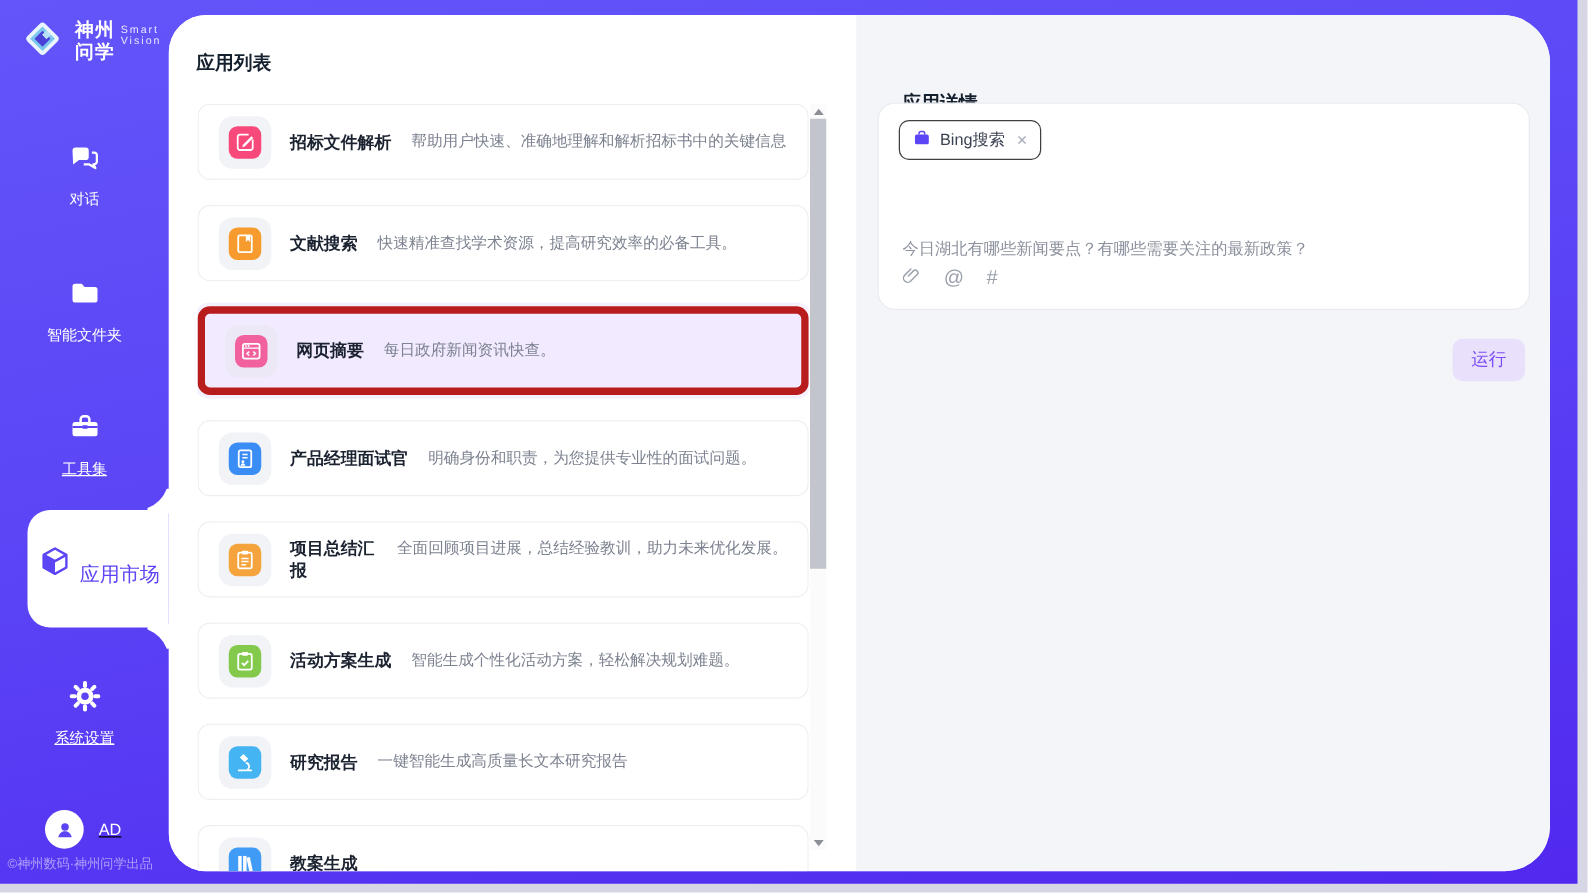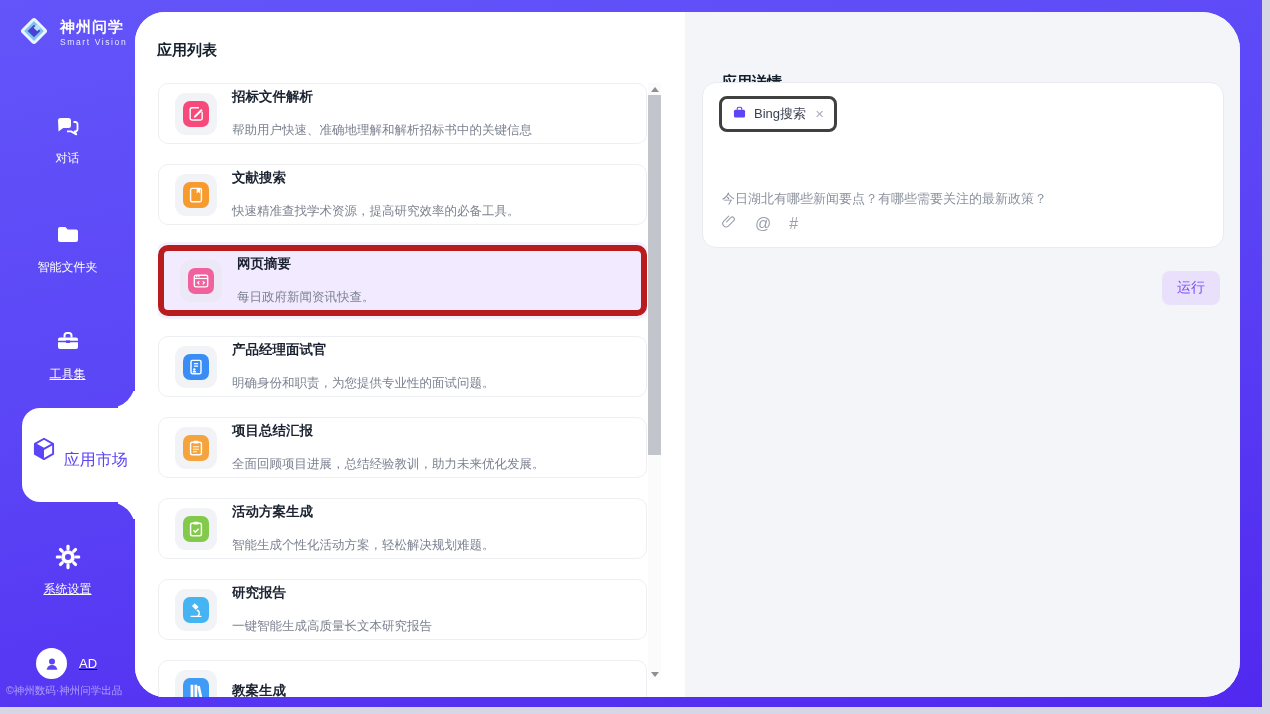--- a/index.html
+++ b/index.html
@@ -4,21 +4,21 @@
 <style>
   html,body{margin:0;padding:0;}
   body{width:1270px;height:714px;position:relative;overflow:hidden;
        background:#d6d6e5;font-family:"Liberation Sans","DejaVu Sans",sans-serif;
        -webkit-font-smoothing:antialiased;}
   .frame{position:absolute;left:0;top:0;width:1262px;height:707px;
          background:linear-gradient(168deg,#6355fa 0%,#5b45f6 45%,#5128ef 100%);}
   
   .sidebar{position:absolute;left:0;top:0;width:135px;height:100%;}
   .logo{position:absolute;left:16px;top:13px;display:flex;align-items:center;gap:8px;}
-  .brand-text{display:flex;flex-direction:column;line-height:1.1;}
+  .brand-text{display:flex;flex-direction:row;line-height:1.1;}
   .brand-name{color:#fff;font-size:15px;font-weight:bold;letter-spacing:1px;}
   .brand-sub{color:#e8e6ff;font-size:8.5px;letter-spacing:1.6px;margin-top:2px;}
   .nav-item{position:absolute;left:0;width:135px;text-align:center;cursor:pointer;}
   .nav-item .nav-label{display:block;color:#fff;font-size:12px;margin-top:6px;}
   .nav-label.underlined{text-decoration:underline;}
   .nav-chat{top:112px;} .nav-folder{top:221px;} .nav-tools{top:328px;} .nav-gear{top:543px;}
   .active-bubble{position:absolute;left:22px;right:0;top:408px;height:94px;
                  background:#fff;border-radius:18px 0 0 18px;text-align:center;}
   .active-bubble .notch{position:absolute;right:0;width:26px;height:26px;background:transparent;}
   .notch-top{top:-26px;border-bottom-right-radius:26px;box-shadow:9px 9px 0 0 #fff;}
@@ -38,37 +38,37 @@
   .panel-title{position:absolute;top:29px;left:22px;font-size:15px;font-weight:bold;color:#15202e;}
   .app-list{position:absolute;top:71px;left:23px;width:489px;bottom:0;overflow:hidden;}
   .app-card{display:flex;align-items:center;gap:15px;height:59px;padding:0 16px;
             border:1px solid #edeff3;border-radius:10px;background:#fff;margin-bottom:20px;cursor:pointer;}
   .app-card.selected{background:#f2eafe;border:6px solid #b91c1c;
                      box-shadow:0 0 0 3px rgba(150,110,245,0.10);}
   .icon-box{width:42px;height:42px;border-radius:11px;background:#f1f3f7;flex:none;
             display:flex;align-items:center;justify-content:center;}
   .app-card.selected .icon-box{background:#ece8f6;}
   .glyph{width:26px;height:26px;border-radius:7px;display:flex;align-items:center;justify-content:center;}
-  .app-texts{display:flex;flex-direction:column;gap:16px;min-width:0;}
+  .app-texts{display:flex;gap:16px;min-width:0;}
   .app-name{font-size:13.5px;font-weight:bold;color:#1b2230;}
   .app-desc{font-size:12.5px;color:#7c8290;white-space:nowrap;}
   
   .scrollbar{position:absolute;right:24px;top:71px;width:13px;height:597px;background:#fbfbfc;}
   .sb-arrow{position:absolute;left:0;width:13px;height:12px;display:flex;align-items:center;justify-content:center;}
   .sb-arrow.up{top:0;} .sb-arrow.down{bottom:0;}
   .tri-up{width:0;height:0;border-left:4px solid transparent;border-right:4px solid transparent;
           border-bottom:5px solid #8b8f96;}
   .tri-down{width:0;height:0;border-left:4px solid transparent;border-right:4px solid transparent;
             border-top:5px solid #8b8f96;}
   .sb-thumb{position:absolute;left:0;top:12px;width:13px;height:360px;background:#c2c5cb;}
   
   .right-panel{flex:1;background:#f4f5f8;position:relative;}
   .detail-card{position:absolute;left:17px;top:70px;width:520px;height:164px;background:#fff;
                border:1px solid #e9ebf0;border-radius:14px;}
-  .tool-tag{position:absolute;left:16px;top:13px;height:30px;border:3px solid #404040;border-radius:8px;
+  .tool-tag{position:absolute;left:16px;top:13px;height:30px;border:1px solid #404040;border-radius:8px;
             display:inline-flex;align-items:center;gap:7px;padding:0 10px;background:#fff;
             font-size:13px;color:#3a4150;cursor:default;}
   .tag-close{font-size:11px;color:#a7adb8;margin-left:2px;cursor:pointer;}
   .query-text{position:absolute;left:19px;top:62px;right:20px;font-size:13px;color:#8b919d;line-height:1.5;margin-top:44px;}
   .attach-row{position:absolute;left:18px;bottom:13px;display:flex;gap:18px;align-items:center;
               color:#9aa1ac;font-size:16px;}
   .attach-row .txt-icon{cursor:pointer;line-height:1;}
   .run-btn{position:absolute;right:20px;top:259px;background:#e9e0fc;color:#7b4df8;font-size:14px;
            padding:8px 15px;border-radius:8px;border:none;cursor:pointer;
            font-family:"Liberation Sans","DejaVu Sans",sans-serif;}

